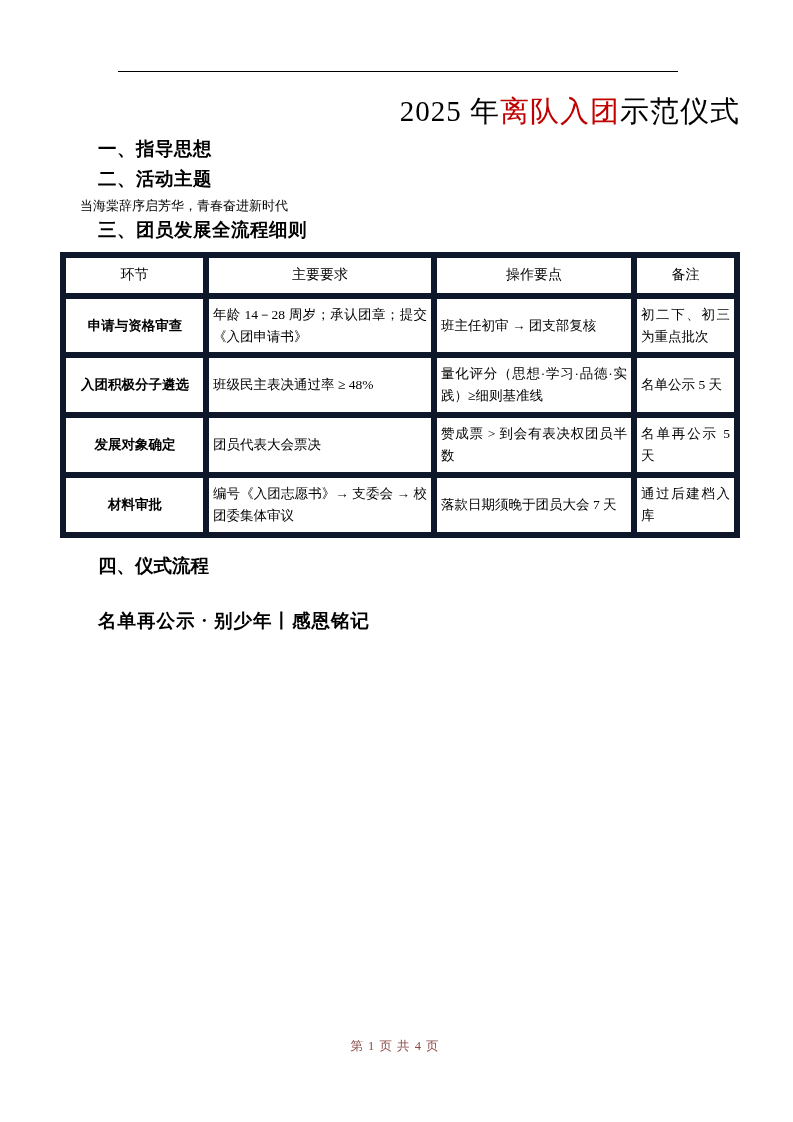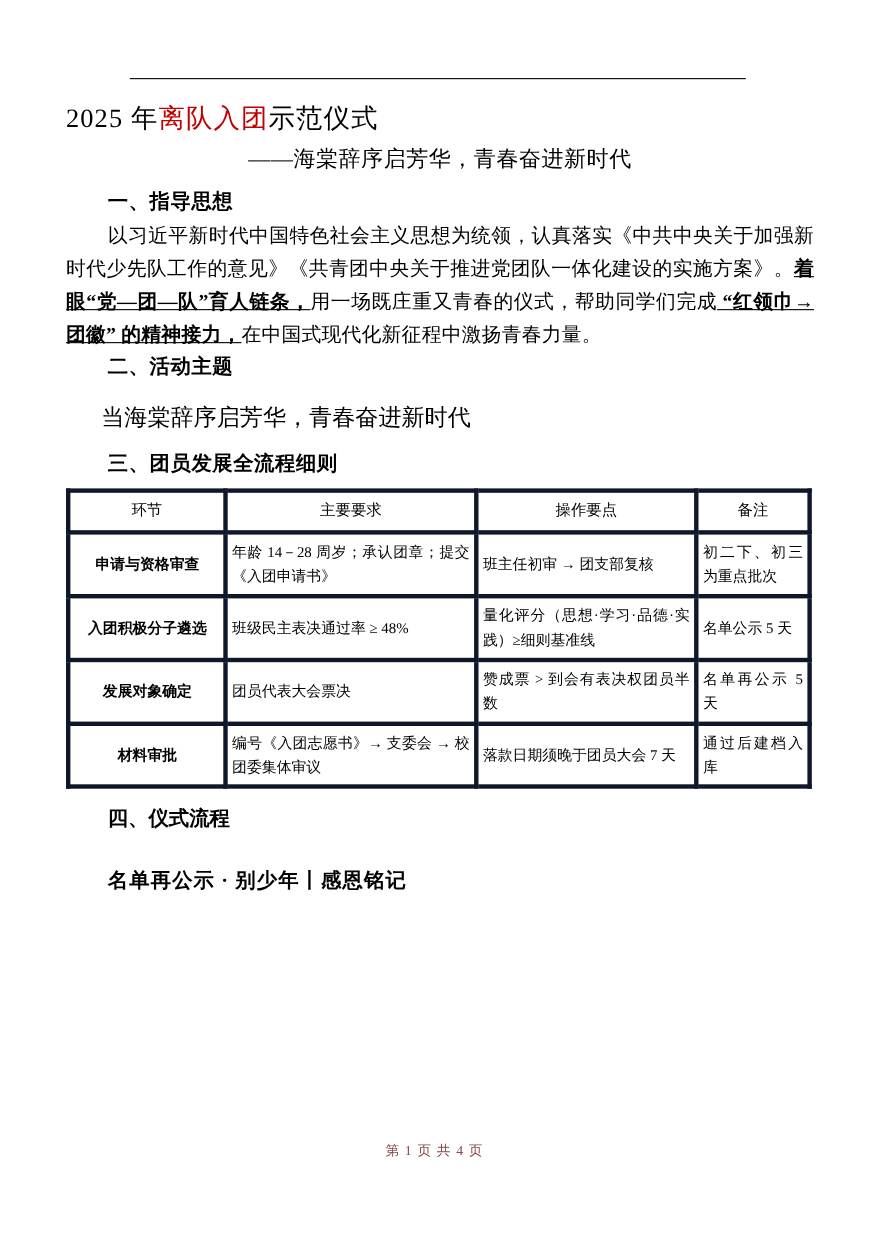--- a/index.html
+++ b/index.html
@@ -30,22 +30,22 @@
     height: 0;
     border-top: 1.6px solid #000;
   }
   .content {
     position: absolute;
     left: 60px;
     top: 92px;
     width: 680px;
   }
   .doc-title {
-    text-align: left;
-    font-size: 24px;
+    text-align: right;
+    font-size: 29px;
     line-height: 1.35;
     letter-spacing: 1px;
     margin: 0 0 4px 0;
     font-weight: normal;
     font-family: "Liberation Serif", "DejaVu Serif", serif;
   }
   .doc-title .red {
     color: #c00000;
   }
   .doc-subtitle {
@@ -71,24 +71,24 @@
     margin: 0;
     text-align: justify;
     text-justify: inter-ideograph;
     letter-spacing: 0.2px;
   }
   .para .bu {
     font-weight: bold;
     text-decoration: underline;
   }
   .plain-line {
-    font-size: 21px;
+    font-size: 13px;
     line-height: 1.62;
     text-indent: 20px;
-    margin: 12px;
+    margin: 0;
   }
   .sec-head-4 {
     font-size: 18.5px;
     font-weight: bold;
     line-height: 1.6;
     text-indent: 38px;
     margin: 14px 0 0 0;
   }
   .chapter-head {
     font-size: 18.5px;
@@ -99,21 +99,21 @@
     letter-spacing: 1px;
   }
   
   table.tbl {
     border-collapse: collapse;
     table-layout: fixed;
     margin-top: 6px;
     font-size: 13.5px;
   }
   table.tbl td, table.tbl th {
-    border: 4px solid #0f172a;
+    border: 6px solid #0f172a;
     padding: 5px 4px;
     vertical-align: middle;
     font-weight: normal;
     line-height: 1.62;
   }
   table#process-table {
     width: 674px;
     margin-left: 0px;
   }
   table#process-table th {
@@ -160,25 +160,23 @@
 <body>
 
 <div class="page">
 
   <div class="header-rule"></div>
 
   <div class="content">
 
     <h1 class="doc-title"><span>2025 年</span><span class="red">离队入团</span><span>示范仪式</span></h1>
 
-    <h2 class="doc-subtitle">——海棠辞序启芳华，青春奋进新时代</h2>
 
     <p class="sec-head">一、指导思想</p>
 
-    <p class="para"><span>以习近平新时代中国特色社会主义思想为统领，认真落实《中共中央关于加强新时代少先队工作的意见》《共青团中央关于推进党团队一体化建设的实施方案》。</span><span class="bu">着眼“党—团—队”育人链条，</span><span>用一场既庄重又青春的仪式，帮助同学们完成</span><span class="bu"> “红领巾→团徽” 的精神接力，</span><span>在中国式现代化新征程中激扬青春力量。</span></p>
 
     <p class="sec-head">二、活动主题</p>
 
     <p class="plain-line">当海棠辞序启芳华，青春奋进新时代</p>
 
     <p class="sec-head">三、团员发展全流程细则</p>
 
     <table class="tbl" id="process-table">
       <colgroup>
         <col style="width:143px">

